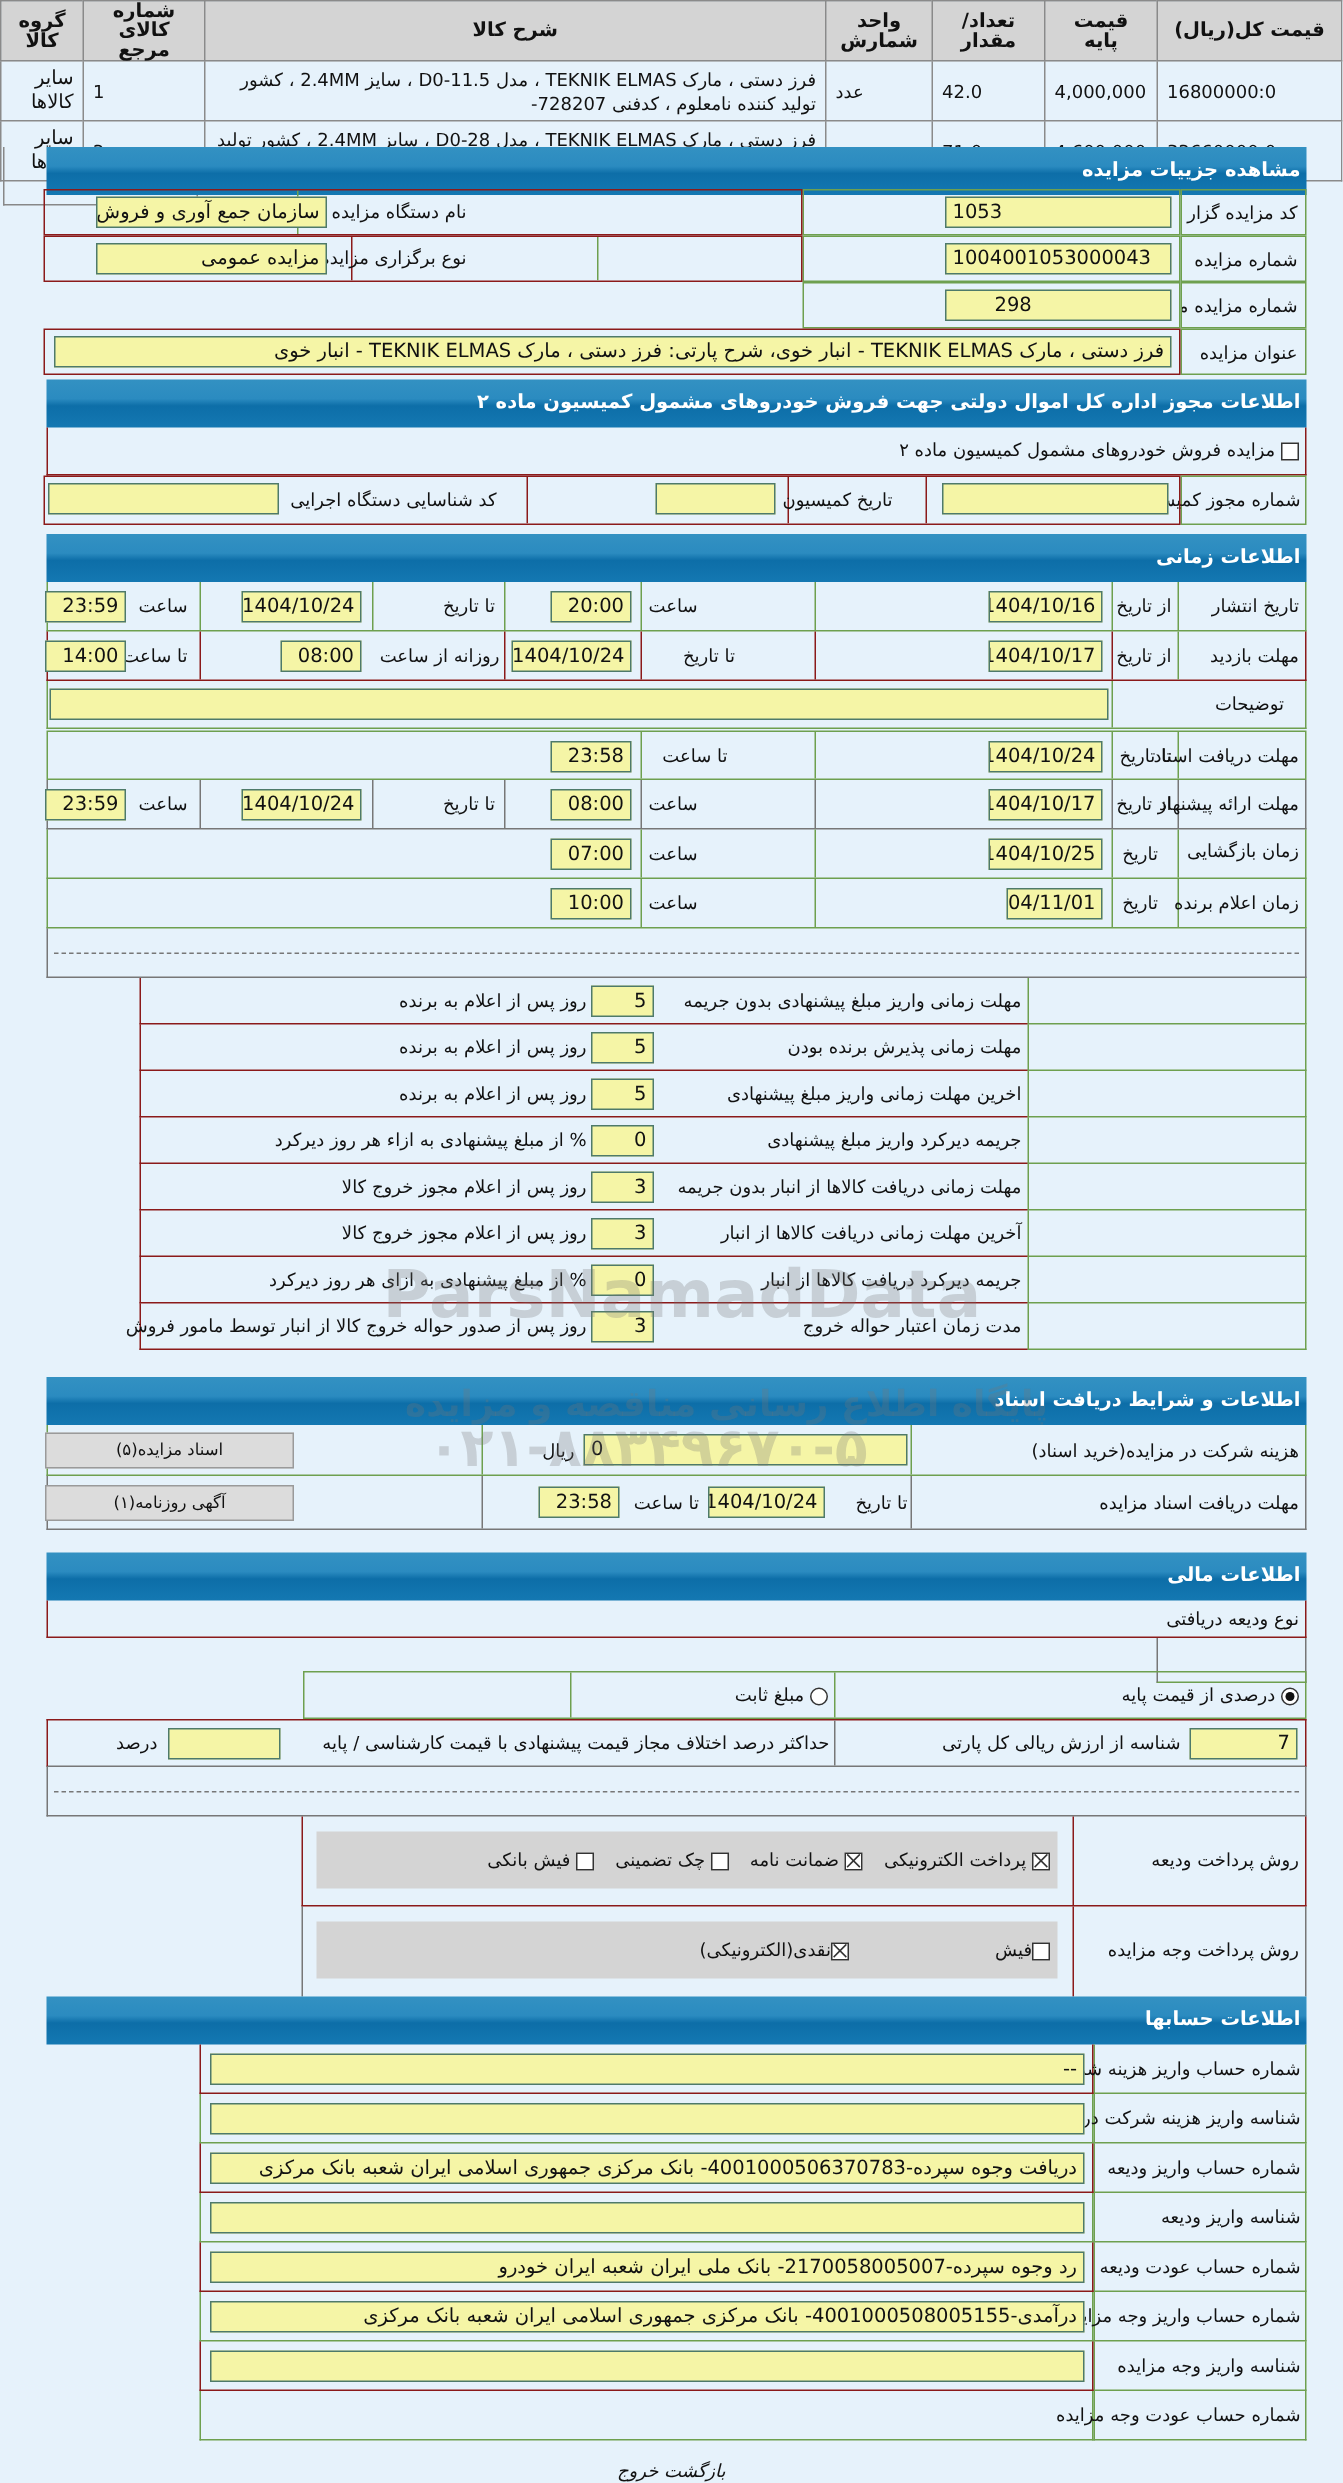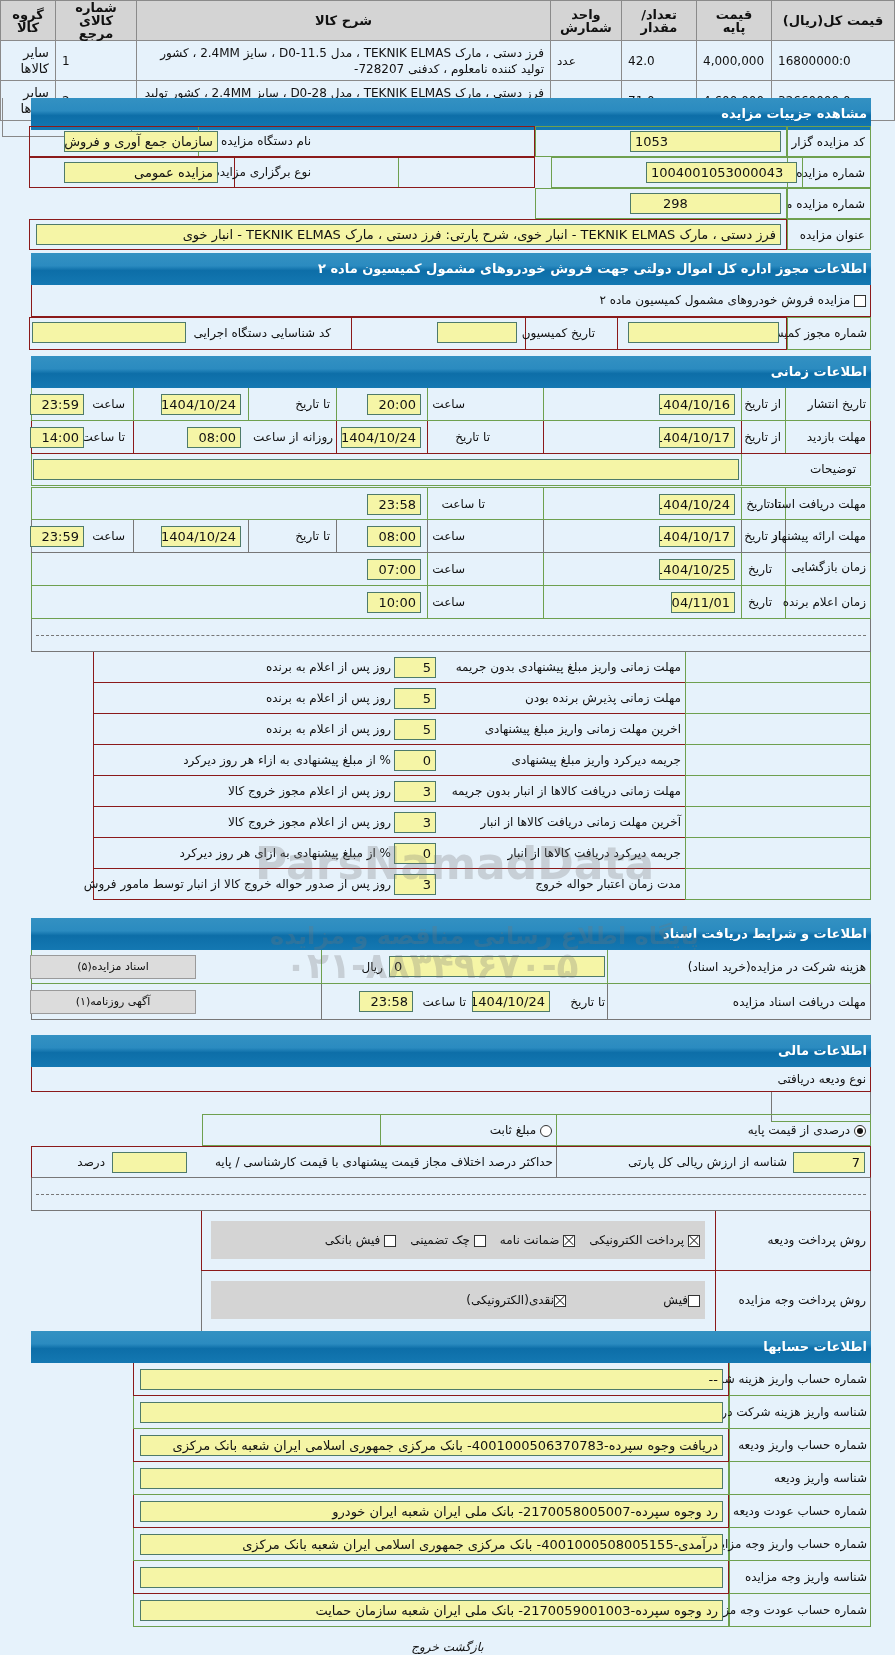--- a/index.html
+++ b/index.html
@@ -77,21 +77,21 @@
     </div>
   <div class="cell r" style="right:336px;width:506px;">
     <div class="abs" style="right:335px;top:0;bottom:0;border-right:1px solid #6ea04f;"></div>
   </div>
   <div class="lbl" style="right:560px;top:8px;">نام دستگاه مزایده گزار</div>
   <div class="fld" style="right:653px;width:154px;top:5px;">سازمان جمع آوری و فروش امو</div>
 </div>
 
 <div class="row" style="top:157px;height:31px;">
   <div class="cell g" style="right:0;width:84px;">شماره مزایده</div>
-  <div class="cell g" style="right:68px;width:252px;">
+  <div class="cell g" style="right:84px;width:252px;">
       <div class="fld l" style="right:5px;width:151px;top:4px;">1004001053000043</div>
     </div>
   <div class="cell r" style="right:336px;width:506px;">
     <div class="abs" style="right:135px;top:0;bottom:0;border-right:1px solid #6ea04f;"></div>
     <div class="abs" style="right:299px;top:0;bottom:0;border-right:1px solid #8b1a1a;"></div>
   </div>
   <div class="lbl" style="right:560px;top:8px;">نوع برگزاری مزایده</div>
   <div class="fld" style="right:653px;width:154px;top:5px;">مزایده عمومی</div>
 </div>
 
@@ -402,21 +402,20 @@
     <div class="abs" style="left: 133px; width: 738px; top: 1561px; height: 33px;">
       <div class="abs" style="right:0;width:142px;top:0;bottom:0;border:1px solid #6ea04f;border-top:none;box-sizing:border-box;"></div>
       <div class="abs" style="right:142px;left:0;top:0;bottom:0;border:1px solid #8b1a1a;border-top:none;box-sizing:border-box;"></div>
       <div class="lbl" style="right:4px;top:9px;">شناسه واریز وجه مزایده</div>
       <div class="fld" style="right:148px;width:583px;top:6px;"></div>
     </div>
     <div class="abs" style="left: 133px; width: 738px; top: 1594px; height: 33px;">
       <div class="abs" style="right:0;width:142px;top:0;bottom:0;border:1px solid #6ea04f;border-top:none;box-sizing:border-box;"></div>
       <div class="abs" style="right:142px;left:0;top:0;bottom:0;border:1px solid #6ea04f;border-top:none;box-sizing:border-box;"></div>
       <div class="lbl" style="right:4px;top:9px;">شماره حساب عودت وجه مزایده</div>
-      <div class="fld" style="right:148px;width:583px;top:6px;">رد وجوه سپرده-2170059001003- بانک ملی ایران شعبه سازمان حمایت</div>
     </div>
   </div>
 
 <div class="lbl" style="left:0;right:0;top:1640px;text-align:center;font-style:italic;font-family:'DejaVu Serif',serif;font-size:12px;">
   <span>بازگشت</span>
   <span>خروج</span>
 </div>
 
 <div class="wm" style="left:255px;top:838px;font-size:44px;direction:ltr;">ParsNamadData</div>
 <div class="wm" style="left:270px;top:922px;font-size:24px;">پایگاه اطلاع رسانی مناقصه و مزایده</div>

